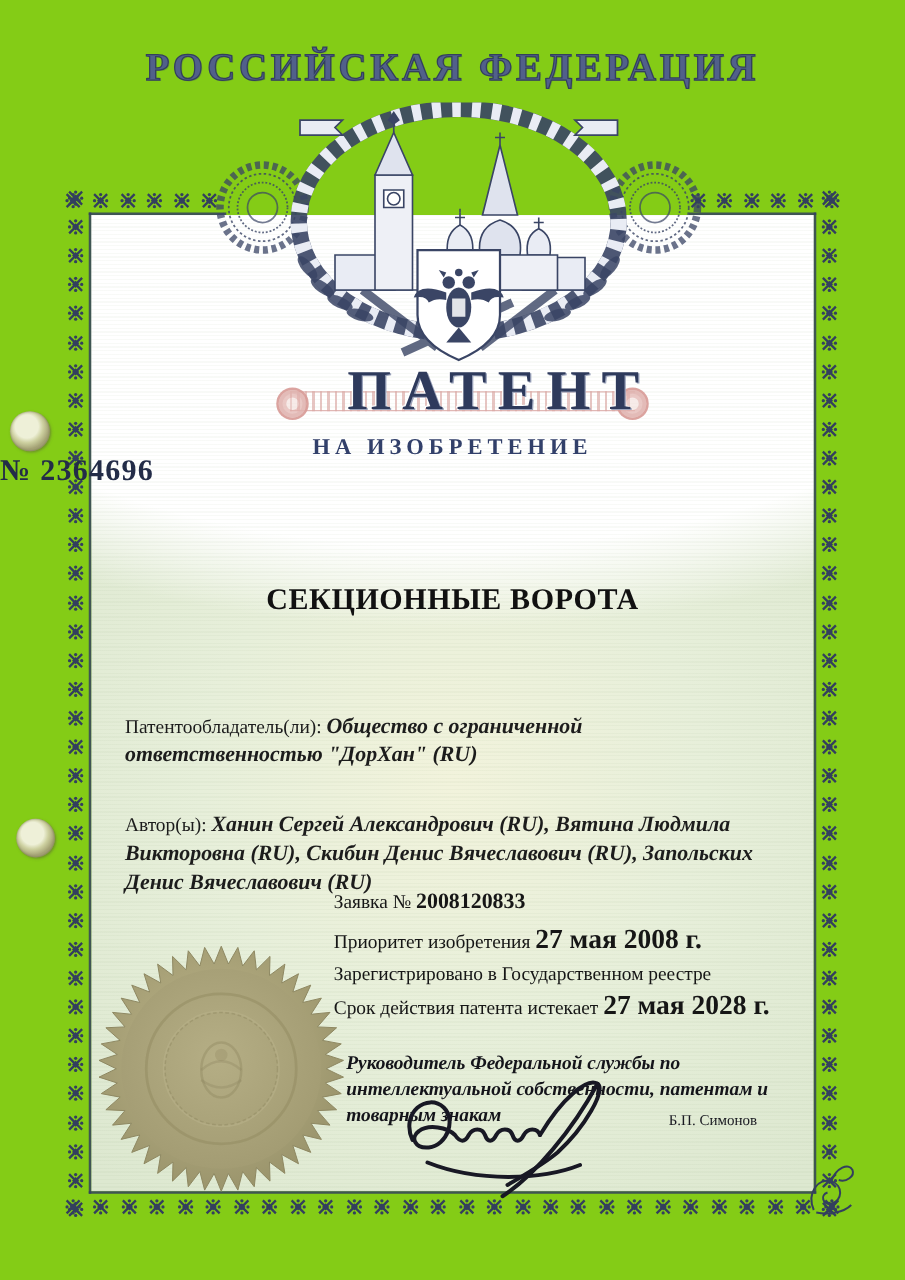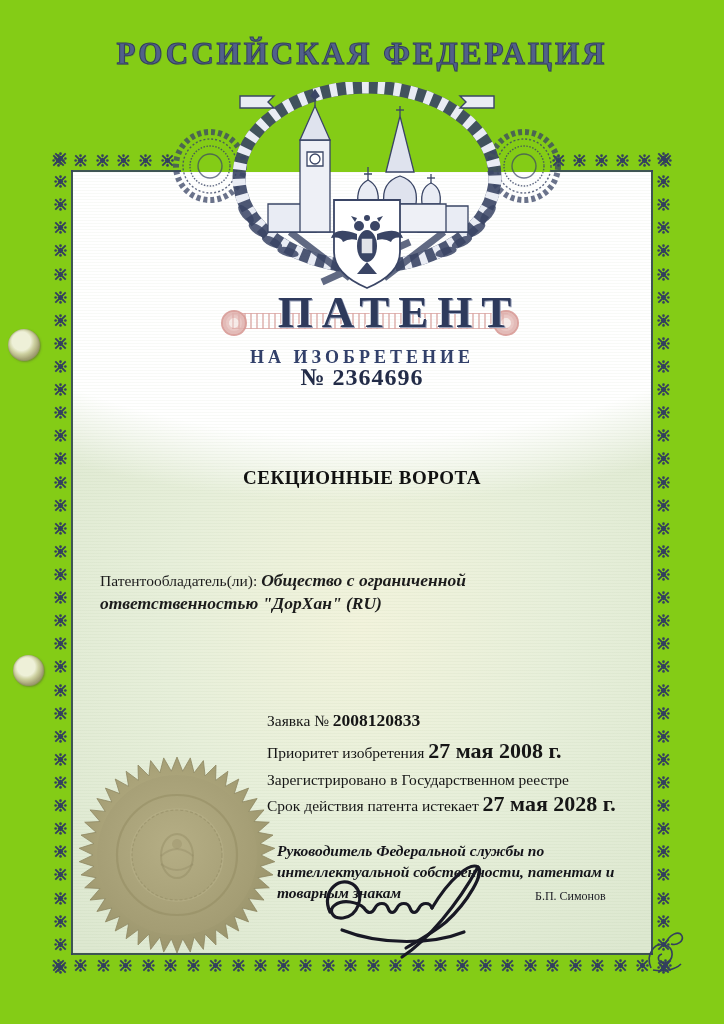--- a/index.html
+++ b/index.html
@@ -66,27 +66,27 @@
     position:absolute; left:0; top:286px; width:100%; text-align:center;
     font-size:45px; font-weight:bold; letter-spacing:9px; color:#2e3a5c;
     text-shadow:1px 1px 0 #9aa2ba, -1px -1px 0 #ffffff;
     margin-left:37px;
   }
   .subtitle{
     position:absolute; left:0; top:347px; width:100%; text-align:center;
     font-size:18px; font-weight:bold; letter-spacing:4px; color:#32406a;
   }
   .pat-number{
-    position:absolute; left:0; top:364px; width:100%; text-align:center;
+    position:absolute; left:0; top:364px; width:100%; text-align:left;
     font-size:24px; font-weight:bold; color:#232c48; letter-spacing:1px;
   }
   
   .doc-title{
     position:absolute; left:0; top:467px; width:100%; text-align:center;
-    font-size:19px; font-weight:bold; color:#111; letter-spacing:.5px;
+    font-size:24px; font-weight:bold; color:#111; letter-spacing:.5px;
   }
   .para{position:absolute; font-size:15.5px; line-height:1.32; color:#1c1c1c;}
   .para .val{font-weight:bold; font-style:italic; font-size:17.5px;}
   .patentee{left:100px; top:553px; width:462px;}
   .authors{left:100px; top:632px; width:540px;}
   .details{position:absolute; left:267px; top:710px; width:390px; font-size:15.5px; color:#161616;}
   .details .line{margin-bottom:7px;}
   .details .num{font-weight:bold; font-size:17.5px;}
   .details .date{font-weight:bold; font-size:22px;}
   .details .date-it{font-weight:bold; font-style:italic; font-size:17px;}
@@ -1115,20 +1115,24 @@
   <div class="subtitle">НА ИЗОБРЕТЕНИЕ</div>
   <div class="pat-number">№ 2364696</div>
 
   <div class="doc-title">СЕКЦИОННЫЕ ВОРОТА</div>
 
   <p class="para patentee">
     <span>Патентообладатель(ли):</span>
     <span class="val">Общество с ограниченной ответственностью "ДорХан" (RU)</span>
   </p>
 
+  <p class="para authors">
+    <span>Автор(ы):</span>
+    <span class="val">Ханин Сергей Александрович (RU), Вятина Людмила Викторовна (RU), Скибин Денис Вячеславович (RU), Запольских Денис Вячеславович (RU)</span>
+  </p>
 
   <div class="details">
     <div class="line">
       <span>Заявка №</span>
       <span class="num">2008120833</span>
     </div>
     <div class="line">
       <span>Приоритет изобретения</span>
       <span class="date">27 мая 2008 г.</span>
     </div>

